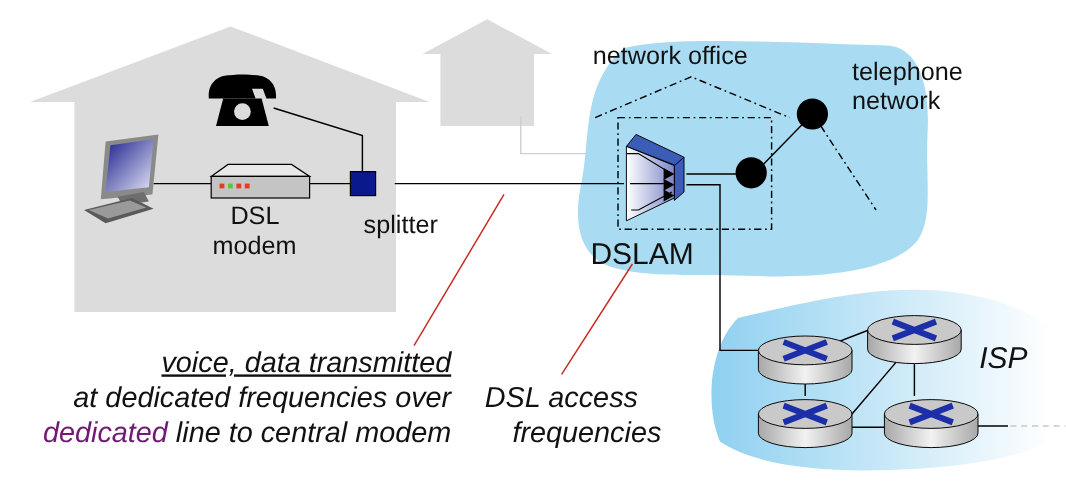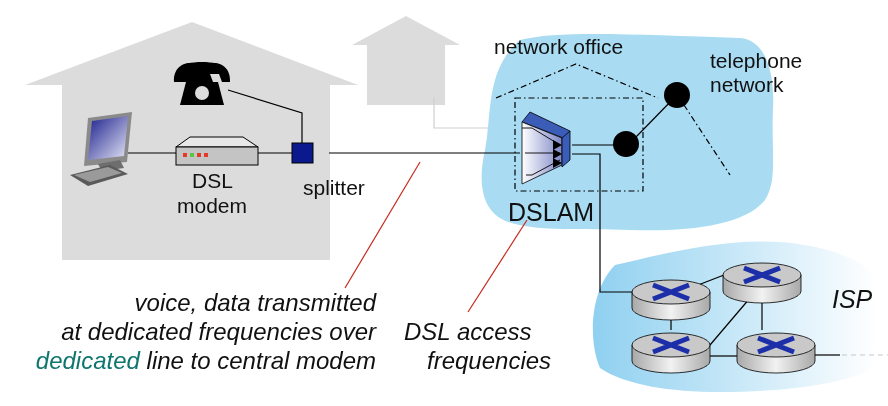--- a/index.html
+++ b/index.html
@@ -1,23 +1,23 @@
 <!DOCTYPE html>
 <html><head>
   <meta charset="utf-8">
   <style>
     html, body { margin: 0; padding: 0; background: #ffffff; }
     body { width: 888px; height: 406px; position: relative; overflow: hidden; font-family: "Liberation Sans", sans-serif; }
     svg.diagram { position: absolute; left: 0; top: 0; }
     .lbl { position: absolute; color: #111; white-space: nowrap; line-height: 1; }
     .lbl-20 { font-size: 21px; }
-    .lbl-big { font-size: 25px; margin-left: 16px; }
+    .lbl-big { font-size: 25px; }
     .italic { font-style: italic; font-size: 24px; line-height: 30px; }
     .right { text-align: right; }
-    .red { color: #0f766e; }
+    .red { color: #701a75; }
   </style>
 </head>
 <body>
 
 <svg class="diagram" width="888" height="406" viewBox="0 0 888 406">
   <defs>
     <linearGradient id="ispGrad" x1="0" y1="0" x2="1" y2="0">
       <stop offset="0" stop-color="#8fd0f0"></stop>
       <stop offset="1" stop-color="#ffffff"></stop>
     </linearGradient>
@@ -136,18 +136,18 @@
 
 <div class="lbl lbl-20" style="left:494px;top:36px;">network office</div>
 <div class="lbl lbl-20" style="left:710px;top:50px;">telephone</div>
 <div class="lbl lbl-20" style="left:710px;top:74px;">network</div>
 <div class="lbl lbl-20" style="left:192px;top:170px;">DSL</div>
 <div class="lbl lbl-20" style="left:177px;top:195px;">modem</div>
 <div class="lbl lbl-20" style="left:266px;top:177px;margin-left:37px;">splitter</div>
 <div class="lbl lbl-big" style="left:492px;top:200px;">DSLAM</div>
 <div class="lbl lbl-big" style="left:816px;top:287px;font-style:italic;">ISP</div>
 
-<div class="lbl italic right" style="right:512px;top:288px;">voice, data transmitted</div>
+<div class="lbl italic right" style="right:512px;top:288px;text-decoration:underline;">voice, data transmitted</div>
 <div class="lbl italic right" style="right:512px;top:317px;">at dedicated frequencies over</div>
 <div class="lbl italic right" style="right:512px;top:346px;"><span class="red">dedicated</span><span> line to central modem</span></div>
 
 <div class="lbl italic" style="left:404px;top:317px;font-style:italic;">DSL access</div>
 <div class="lbl italic" style="left:427px;top:346px;">frequencies</div>
 
 </body></html>

